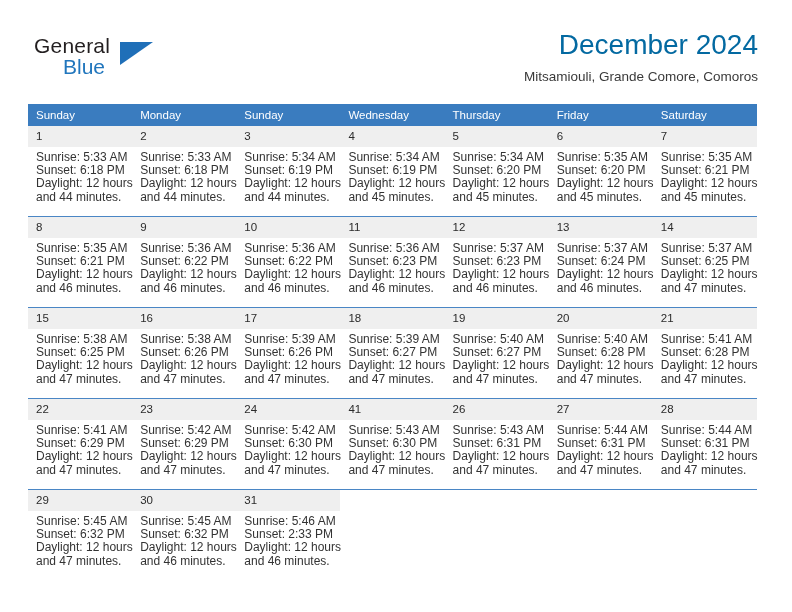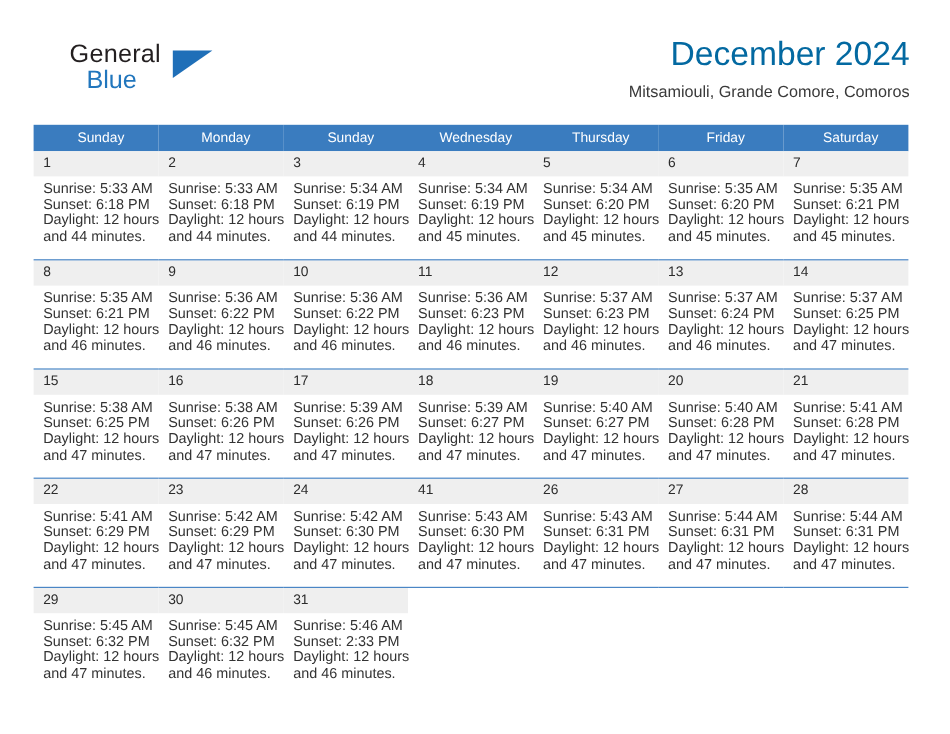--- a/index.html
+++ b/index.html
@@ -28,34 +28,33 @@
     top: 28px;
     right: 34px;
     height: 70px;
   }
   .brand {
     position: absolute;
     left: 6px;
     top: 6px;
     width: 180px;
     height: 56px;
-    margin-left: 24px;
   }
   .brand-general {
     position: absolute;
     left: 0;
     top: 0;
     font-size: 21px;
     letter-spacing: 0.2px;
     color: #231f20;
     font-family: "Liberation Sans", sans-serif;
   }
   .brand-blue {
     position: absolute;
-    left: 14px;
+    left: 29px;
     top: 21px;
     font-size: 21px;
     color: #2176bd;
     font-family: "Liberation Sans", sans-serif;
   }
   .brand-triangle {
     position: absolute;
     left: 86px;
     top: 8px;
     width: 0;
@@ -93,21 +92,21 @@
     top: 104px;
     width: 729px;
     border-collapse: collapse;
     table-layout: fixed;
   }
   .cal th {
     background: #3a7cbf;
     color: #ffffff;
     font-size: 11.5px;
     font-weight: normal;
-    text-align: center;
+    text-align: left;
     padding: 5px 0 5px 8px;
     height: 12px;
     border: none;
   }
   .cal td {
     width: 104.14px;
     vertical-align: top;
     padding: 0;
     border: none;
     border-top: 1px solid #4a86c5;

